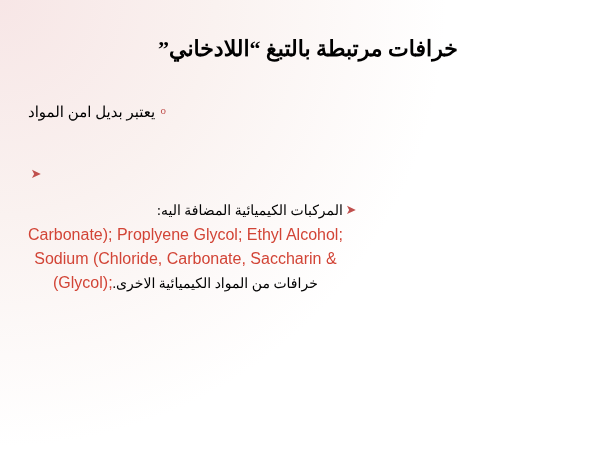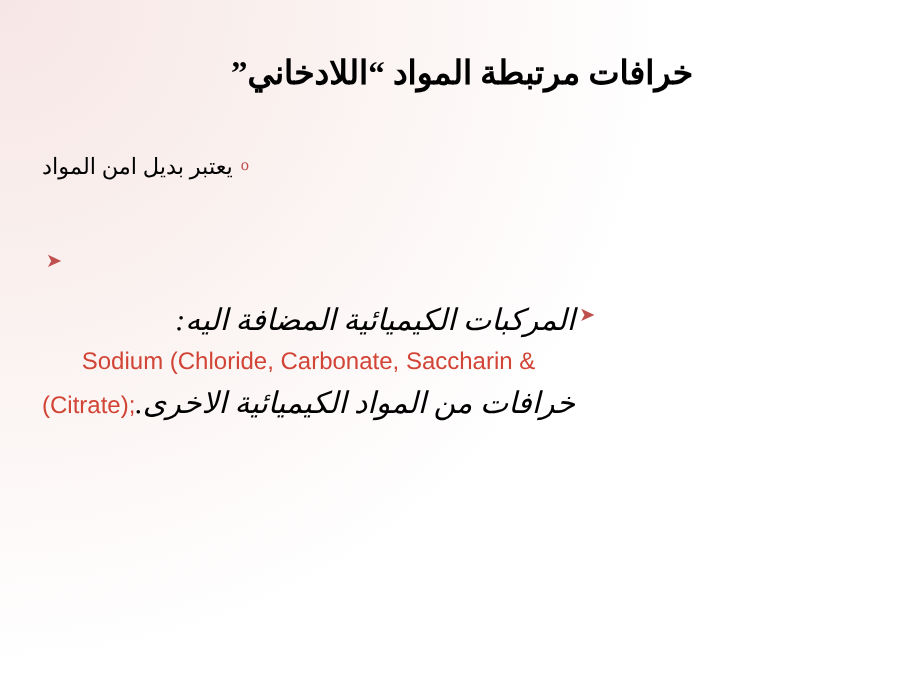--- a/index.html
+++ b/index.html
@@ -81,52 +81,52 @@
     unicode-bidi: embed;
   }
   .chem-block {
     display: block;
     text-align: center;
     line-height: 1.5;
   }
   .arabic-inline {
     font-family: "Liberation Serif", serif;
     color: #000000;
-    font-size: 20px;
-    font-style: italic;
+    font-size: 14px;
   }
   .tail-line {
     display: block;
     text-align: center;
     line-height: 1.5;
   }
 </style>
 </head>
 <body>
 
 <div class="slide">
 
-  <div class="slide-title">خرافات مرتبطة المواد “اللادخاني”</div>
+  <div class="slide-title">خرافات مرتبطة بالتبغ “اللادخاني”</div>
 
   <div class="body-block">
 
     <div class="bullet-row row-1">
       <span class="marker circle-marker">o</span>
       <span class="text">يعتبر بديل امن المواد</span>
     </div>
 
     <div class="bullet-row row-2">
       <span class="marker">➤</span>
     </div>
 
     <div class="bullet-row row-3">
       <span class="marker">➤</span>
       <span class="text">
         <span class="arabic-inline">المركبات الكيميائية المضافة اليه:</span>
+        <span class="chem chem-block">Carbonate); Proplyene Glycol; Ethyl Alcohol;</span>
         <span class="chem chem-block">Sodium (Chloride, Carbonate, Saccharin &amp;</span>
         <span class="tail-line">
-          <span class="arabic-inline">خرافات من المواد الكيميائية الاخرى.</span><span class="chem">(</span><span class="chem">Citrate</span><span class="chem">);</span>
+          <span class="arabic-inline">خرافات من المواد الكيميائية الاخرى.</span><span class="chem">(</span><span class="chem">Glycol</span><span class="chem">);</span>
         </span>
       </span>
     </div>
 
   </div>
 </div>
 
 </body></html>

